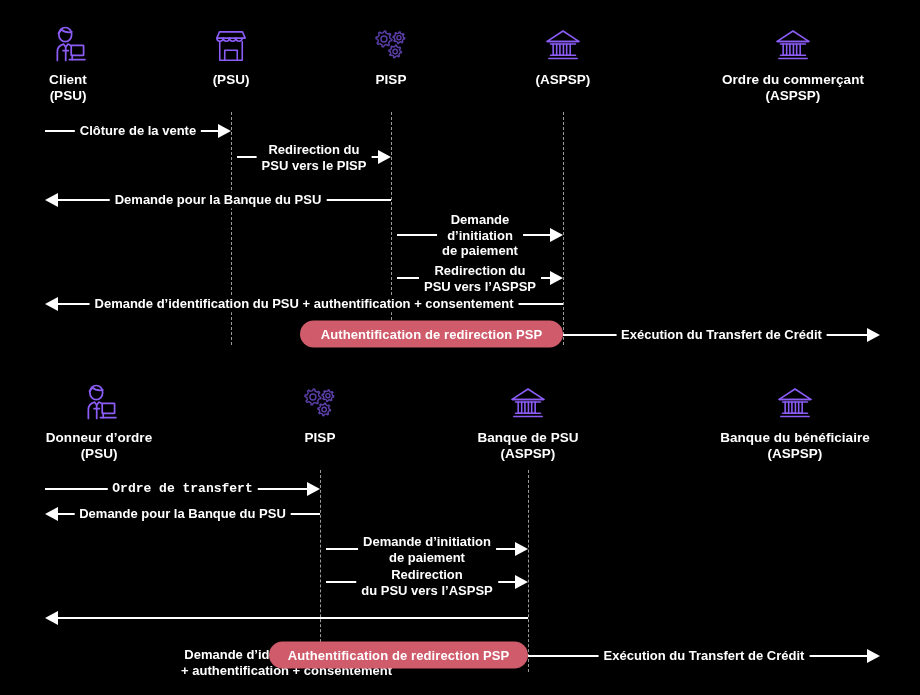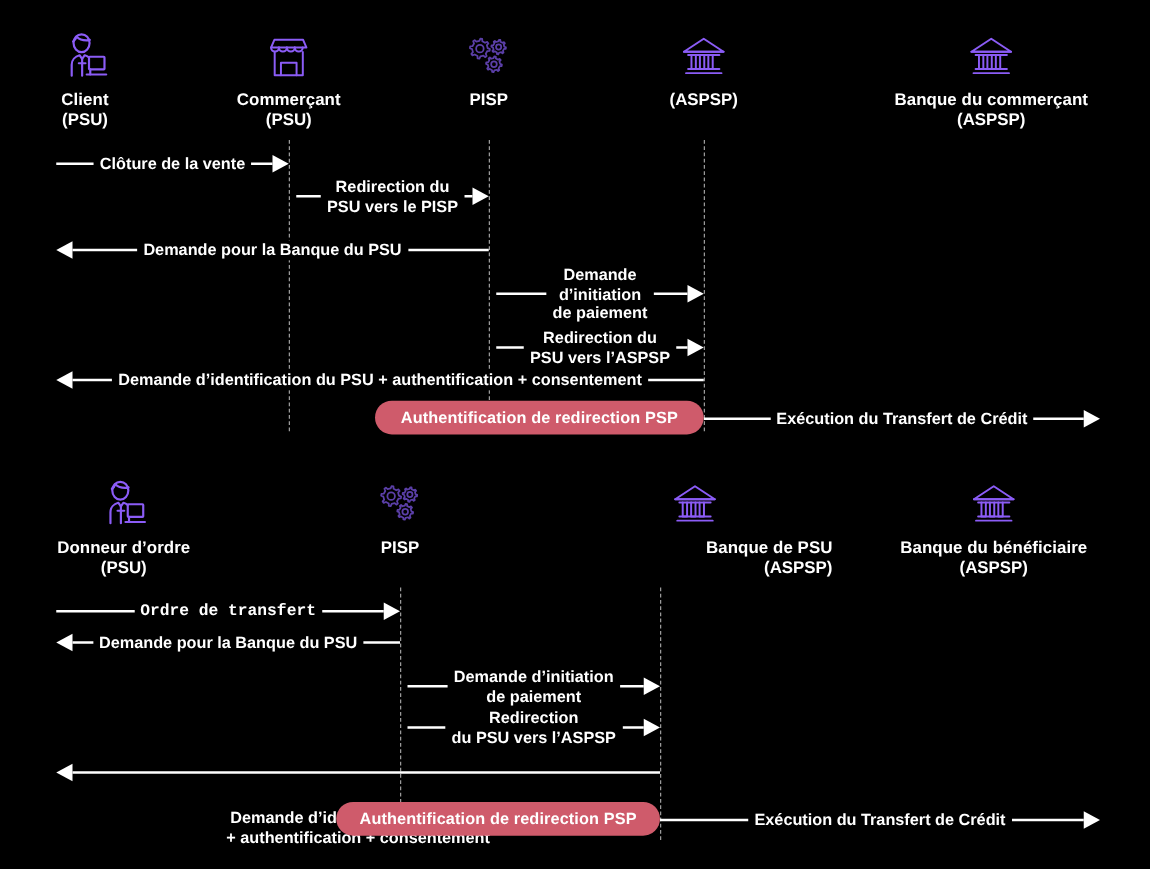--- a/index.html
+++ b/index.html
@@ -141,21 +141,20 @@
           <svg width="40" height="40" viewBox="0 0 48 48" fill="none" stroke="#8b5cf6" stroke-width="1.9" stroke-linecap="round" stroke-linejoin="round">
             <path d="M7 14.5h34l-3.2-7.5H10.2L7 14.5z"></path>
             <path d="M7 14.5c0 2.2 1.7 3.8 3.8 3.8s3.8-1.6 3.8-3.8"></path>
             <path d="M14.6 14.5c0 2.2 1.7 3.8 3.8 3.8s3.8-1.6 3.8-3.8"></path>
             <path d="M22.2 14.5c0 2.2 1.7 3.8 3.8 3.8s3.8-1.6 3.8-3.8"></path>
             <path d="M29.8 14.5c0 2.2 1.7 3.8 3.8 3.8s3.8-1.6 3.8-3.8"></path>
             <path d="M10.5 18.8V41h27V18.8"></path>
             <path d="M16.5 41V29h15v12"></path>
           </svg>
         </div>
-        <div class="label">Commerçant</div>
         <div class="sublabel">(PSU)</div>
       </div>
       <div class="actor" style="left: 391px; top: 14px;">
         <div class="icon">
           <svg width="40" height="40" viewBox="0 0 48 48" fill="none" stroke="#5b3fa8" stroke-width="1.9" stroke-linecap="round" stroke-linejoin="round">
             <path d="M25.09 15.95 L24.83 17.74 L22.62 17.81 L21.12 20.45 L21.96 22.60 L20.52 23.69 L18.90 22.17 L15.97 22.97 L15.05 25.09 L13.26 24.83 L13.19 22.62 L10.55 21.12 L8.40 21.96 L7.31 20.52 L8.83 18.90 L8.03 15.97 L5.91 15.05 L6.17 13.26 L8.38 13.19 L9.88 10.55 L9.04 8.40 L10.48 7.31 L12.10 8.83 L15.03 8.03 L15.95 5.91 L17.74 6.17 L17.81 8.38 L20.45 9.88 L22.60 9.04 L23.69 10.48 L22.17 12.10 L22.97 15.03 Z" stroke-width="1.7"></path>
             <circle cx="15.5" cy="15.5" r="3.6" stroke-width="1.7"></circle>
             <path d="M40.49 14.33 L40.31 15.63 L38.69 15.69 L37.60 17.61 L38.21 19.18 L37.16 19.97 L35.98 18.86 L33.84 19.45 L33.17 20.99 L31.87 20.81 L31.81 19.19 L29.89 18.10 L28.32 18.71 L27.53 17.66 L28.64 16.48 L28.05 14.34 L26.51 13.67 L26.69 12.37 L28.31 12.31 L29.40 10.39 L28.79 8.82 L29.84 8.03 L31.02 9.14 L33.16 8.55 L33.83 7.01 L35.13 7.19 L35.19 8.81 L37.11 9.90 L38.68 9.29 L39.47 10.34 L38.36 11.52 L38.95 13.66 Z" stroke-width="1.7"></path>
             <circle cx="33.5" cy="14" r="2.5" stroke-width="1.7"></circle>
             <path d="M36.59 30.86 L36.39 32.27 L34.64 32.33 L33.45 34.42 L34.11 36.12 L32.97 36.98 L31.69 35.78 L29.37 36.42 L28.64 38.09 L27.23 37.89 L27.17 36.14 L25.08 34.95 L23.38 35.61 L22.52 34.47 L23.72 33.19 L23.08 30.87 L21.41 30.14 L21.61 28.73 L23.36 28.67 L24.55 26.58 L23.89 24.88 L25.03 24.02 L26.31 25.22 L28.63 24.58 L29.36 22.91 L30.77 23.11 L30.83 24.86 L32.92 26.05 L34.62 25.39 L35.48 26.53 L34.28 27.81 L34.92 30.13 Z" stroke-width="1.7"></path>
@@ -185,21 +184,21 @@
             <path d="M5 18.5 24 6l19 12.5H5z"></path>
             <path d="M5 18.5h38"></path>
             <path d="M9 21.5h30"></path>
             <path d="M12.2 21.5V35M12.2 35h4.2M16.4 21.5V35"></path>
             <path d="M20.3 21.5V35M20.3 35h4.2M24.5 21.5V35"></path>
             <path d="M28.4 21.5V35M28.4 35h4.2M32.6 21.5V35"></path>
             <path d="M9 35h30"></path>
             <path d="M7 39h34"></path>
           </svg>
         </div>
-        <div class="label">Banque du commerçant</div>
+        <div class="label">Ordre du commerçant</div>
         <div class="sublabel">(ASPSP)</div>
       </div>
       <div class="actor" style="left: 99px; top: 372px;">
         <div class="icon">
           <svg width="44" height="44" viewBox="0 0 48 48" fill="none" stroke="#8b5cf6" stroke-width="1.9" stroke-linecap="round" stroke-linejoin="round">
             <path d="M14 13.5c0-4.4 3.2-7.5 7-7.5s7 3.1 7 7.5c0 4.4-3.2 8-7 8s-7-3.6-7-8z"></path>
             <path d="M13.6 12.2c1.3-.9 2.6-2.6 3.1-4.2 1.9 2 5.3 3.2 8.5 3.2 1.2 0 2.2-.1 3-.4"></path>
             <path d="M12.4 42v-9.6c0-4 3-7.2 6.8-8.2l2.3 3.2 2.3-3.2c1.4.4 2.6 1 3.6 1.8"></path>
             <path d="M21.5 27.4V42"></path>
             <path d="M18.6 31.2h5.8"></path>
@@ -217,21 +216,21 @@
             <path d="M25.09 15.95 L24.83 17.74 L22.62 17.81 L21.12 20.45 L21.96 22.60 L20.52 23.69 L18.90 22.17 L15.97 22.97 L15.05 25.09 L13.26 24.83 L13.19 22.62 L10.55 21.12 L8.40 21.96 L7.31 20.52 L8.83 18.90 L8.03 15.97 L5.91 15.05 L6.17 13.26 L8.38 13.19 L9.88 10.55 L9.04 8.40 L10.48 7.31 L12.10 8.83 L15.03 8.03 L15.95 5.91 L17.74 6.17 L17.81 8.38 L20.45 9.88 L22.60 9.04 L23.69 10.48 L22.17 12.10 L22.97 15.03 Z" stroke-width="1.7"></path>
             <circle cx="15.5" cy="15.5" r="3.6" stroke-width="1.7"></circle>
             <path d="M40.49 14.33 L40.31 15.63 L38.69 15.69 L37.60 17.61 L38.21 19.18 L37.16 19.97 L35.98 18.86 L33.84 19.45 L33.17 20.99 L31.87 20.81 L31.81 19.19 L29.89 18.10 L28.32 18.71 L27.53 17.66 L28.64 16.48 L28.05 14.34 L26.51 13.67 L26.69 12.37 L28.31 12.31 L29.40 10.39 L28.79 8.82 L29.84 8.03 L31.02 9.14 L33.16 8.55 L33.83 7.01 L35.13 7.19 L35.19 8.81 L37.11 9.90 L38.68 9.29 L39.47 10.34 L38.36 11.52 L38.95 13.66 Z" stroke-width="1.7"></path>
             <circle cx="33.5" cy="14" r="2.5" stroke-width="1.7"></circle>
             <path d="M36.59 30.86 L36.39 32.27 L34.64 32.33 L33.45 34.42 L34.11 36.12 L32.97 36.98 L31.69 35.78 L29.37 36.42 L28.64 38.09 L27.23 37.89 L27.17 36.14 L25.08 34.95 L23.38 35.61 L22.52 34.47 L23.72 33.19 L23.08 30.87 L21.41 30.14 L21.61 28.73 L23.36 28.67 L24.55 26.58 L23.89 24.88 L25.03 24.02 L26.31 25.22 L28.63 24.58 L29.36 22.91 L30.77 23.11 L30.83 24.86 L32.92 26.05 L34.62 25.39 L35.48 26.53 L34.28 27.81 L34.92 30.13 Z" stroke-width="1.7"></path>
             <circle cx="29" cy="30.5" r="2.7" stroke-width="1.7"></circle>
           </svg>
         </div>
         <div class="label">PISP</div>
       </div>
-      <div class="actor" style="left: 556px; top: 372px; text-align: right;">
+      <div class="actor" style="left: 528px; top: 372px;">
         <div class="icon">
           <svg width="40" height="40" viewBox="0 0 48 48" fill="none" stroke="#8b5cf6" stroke-width="1.9" stroke-linecap="round" stroke-linejoin="round">
             <path d="M5 18.5 24 6l19 12.5H5z"></path>
             <path d="M5 18.5h38"></path>
             <path d="M9 21.5h30"></path>
             <path d="M12.2 21.5V35M12.2 35h4.2M16.4 21.5V35"></path>
             <path d="M20.3 21.5V35M20.3 35h4.2M24.5 21.5V35"></path>
             <path d="M28.4 21.5V35M28.4 35h4.2M32.6 21.5V35"></path>
             <path d="M9 35h30"></path>
             <path d="M7 39h34"></path>

